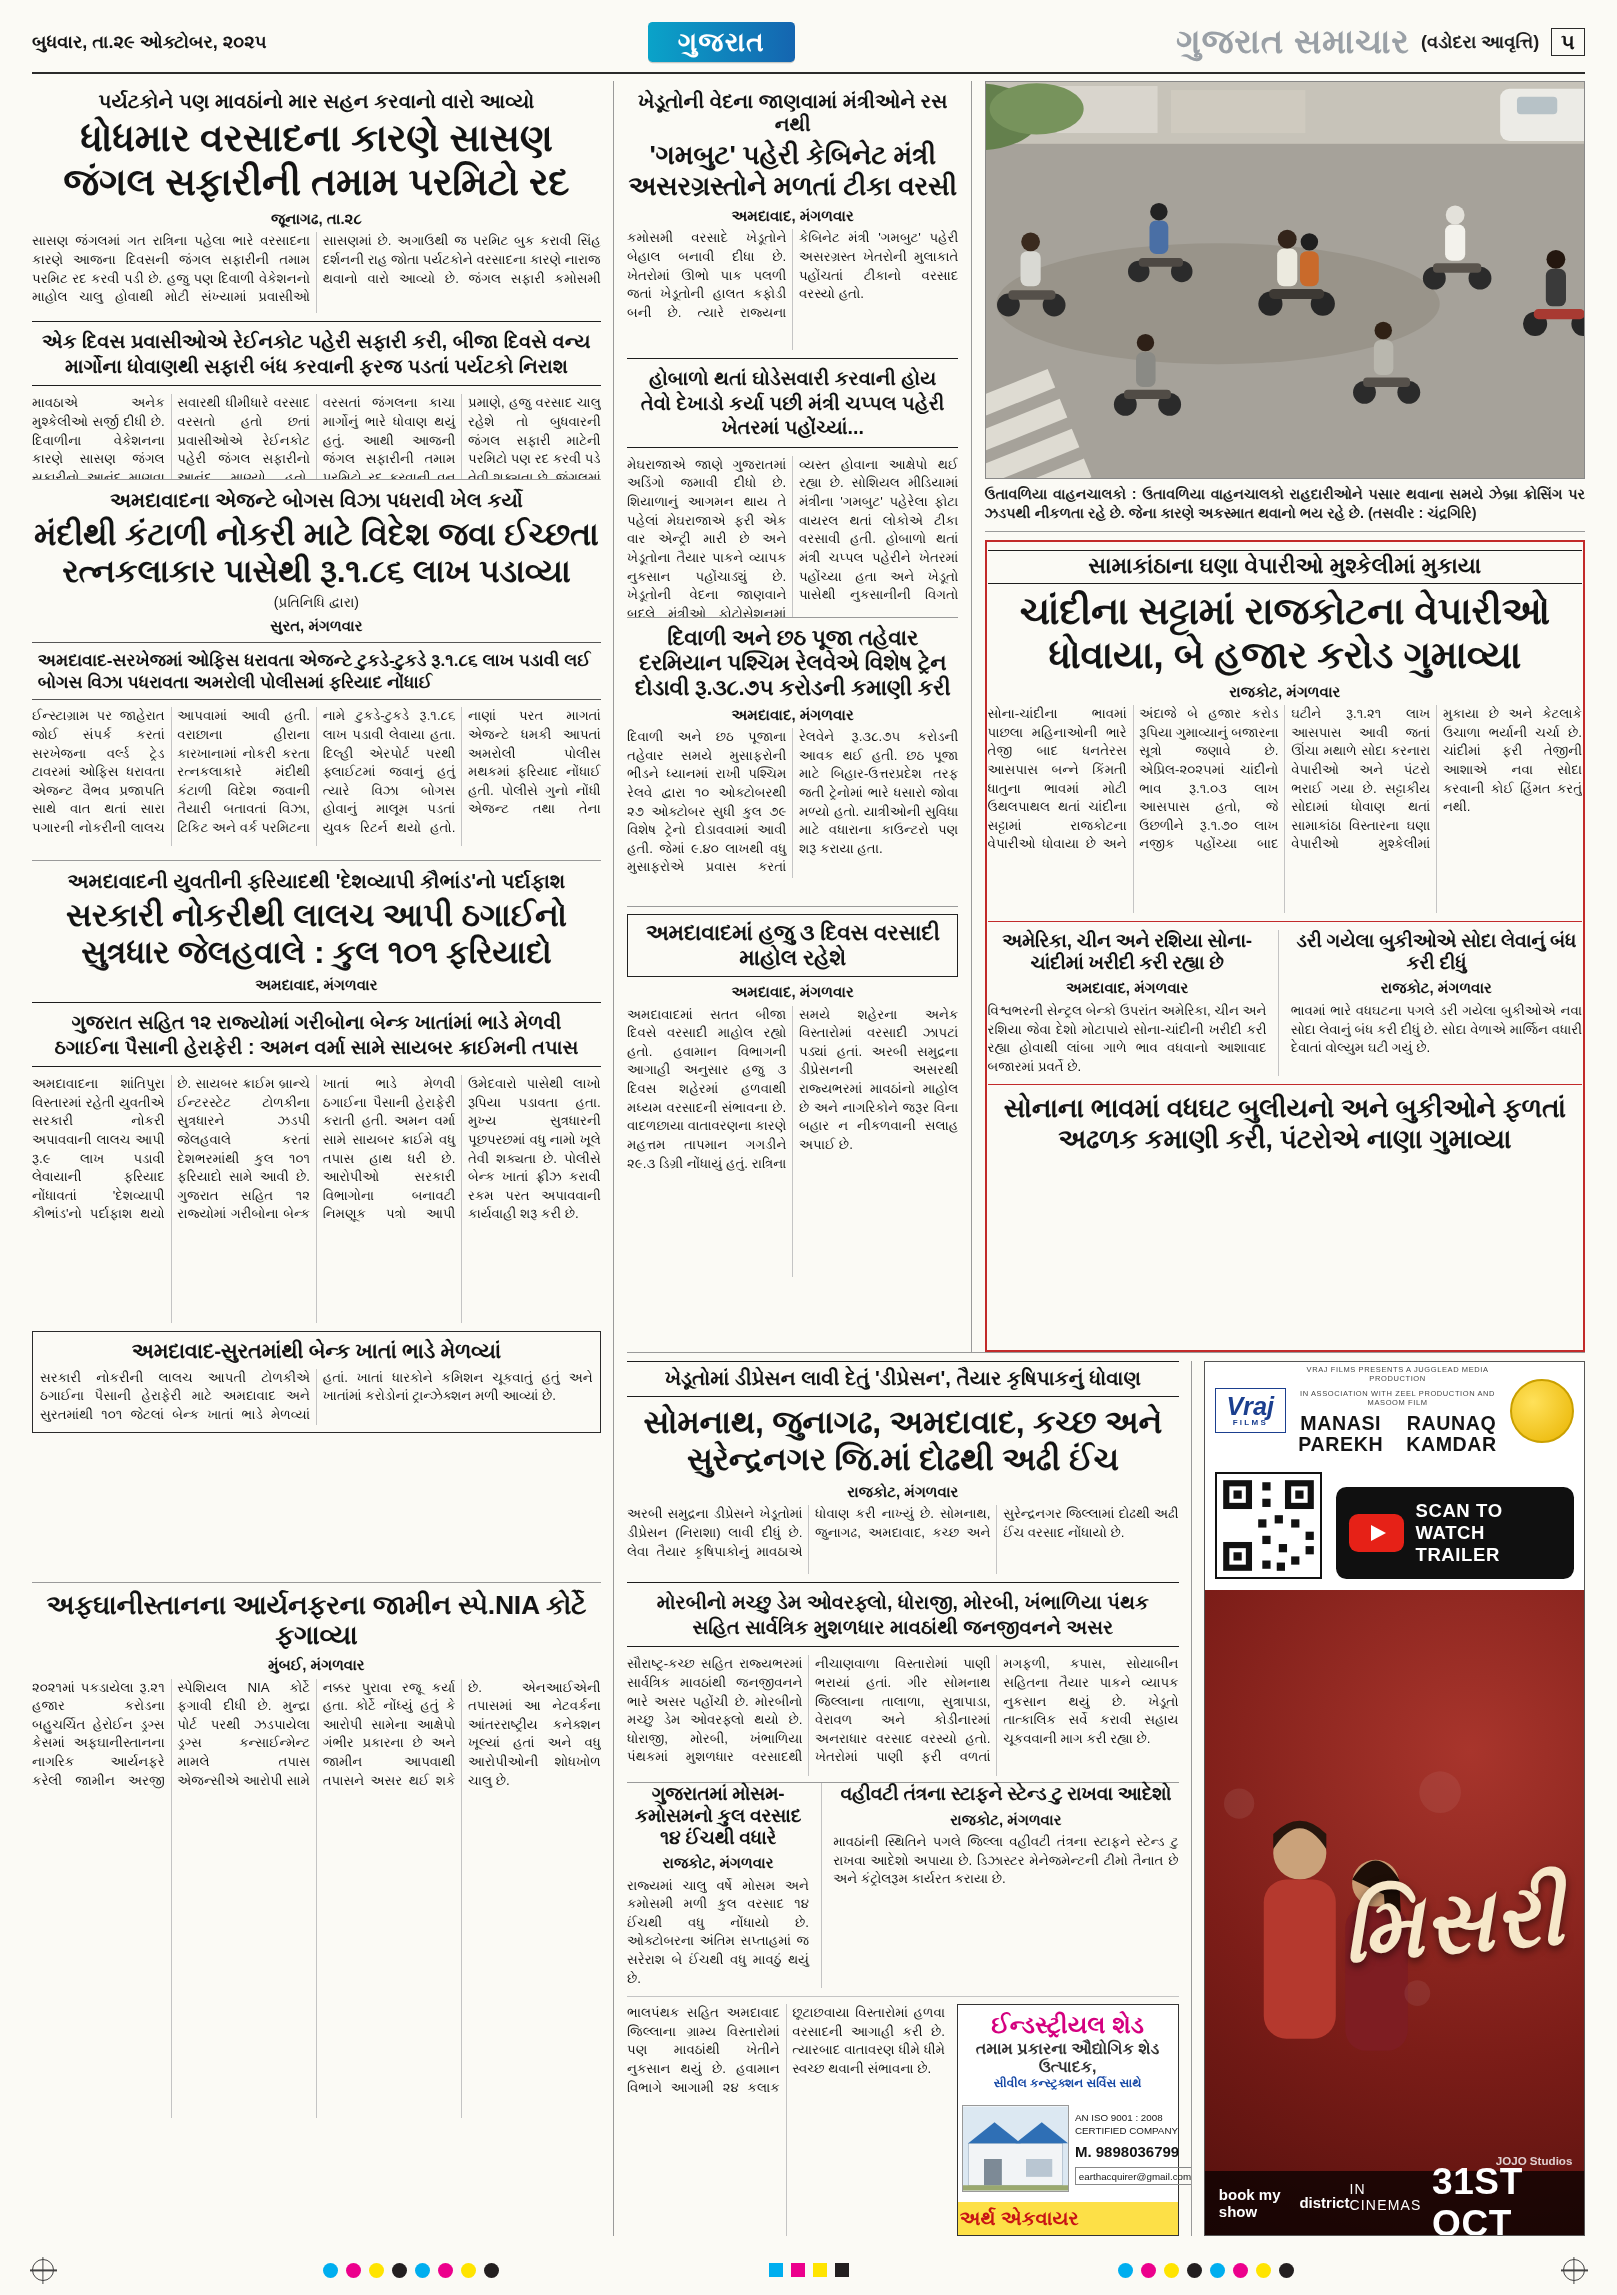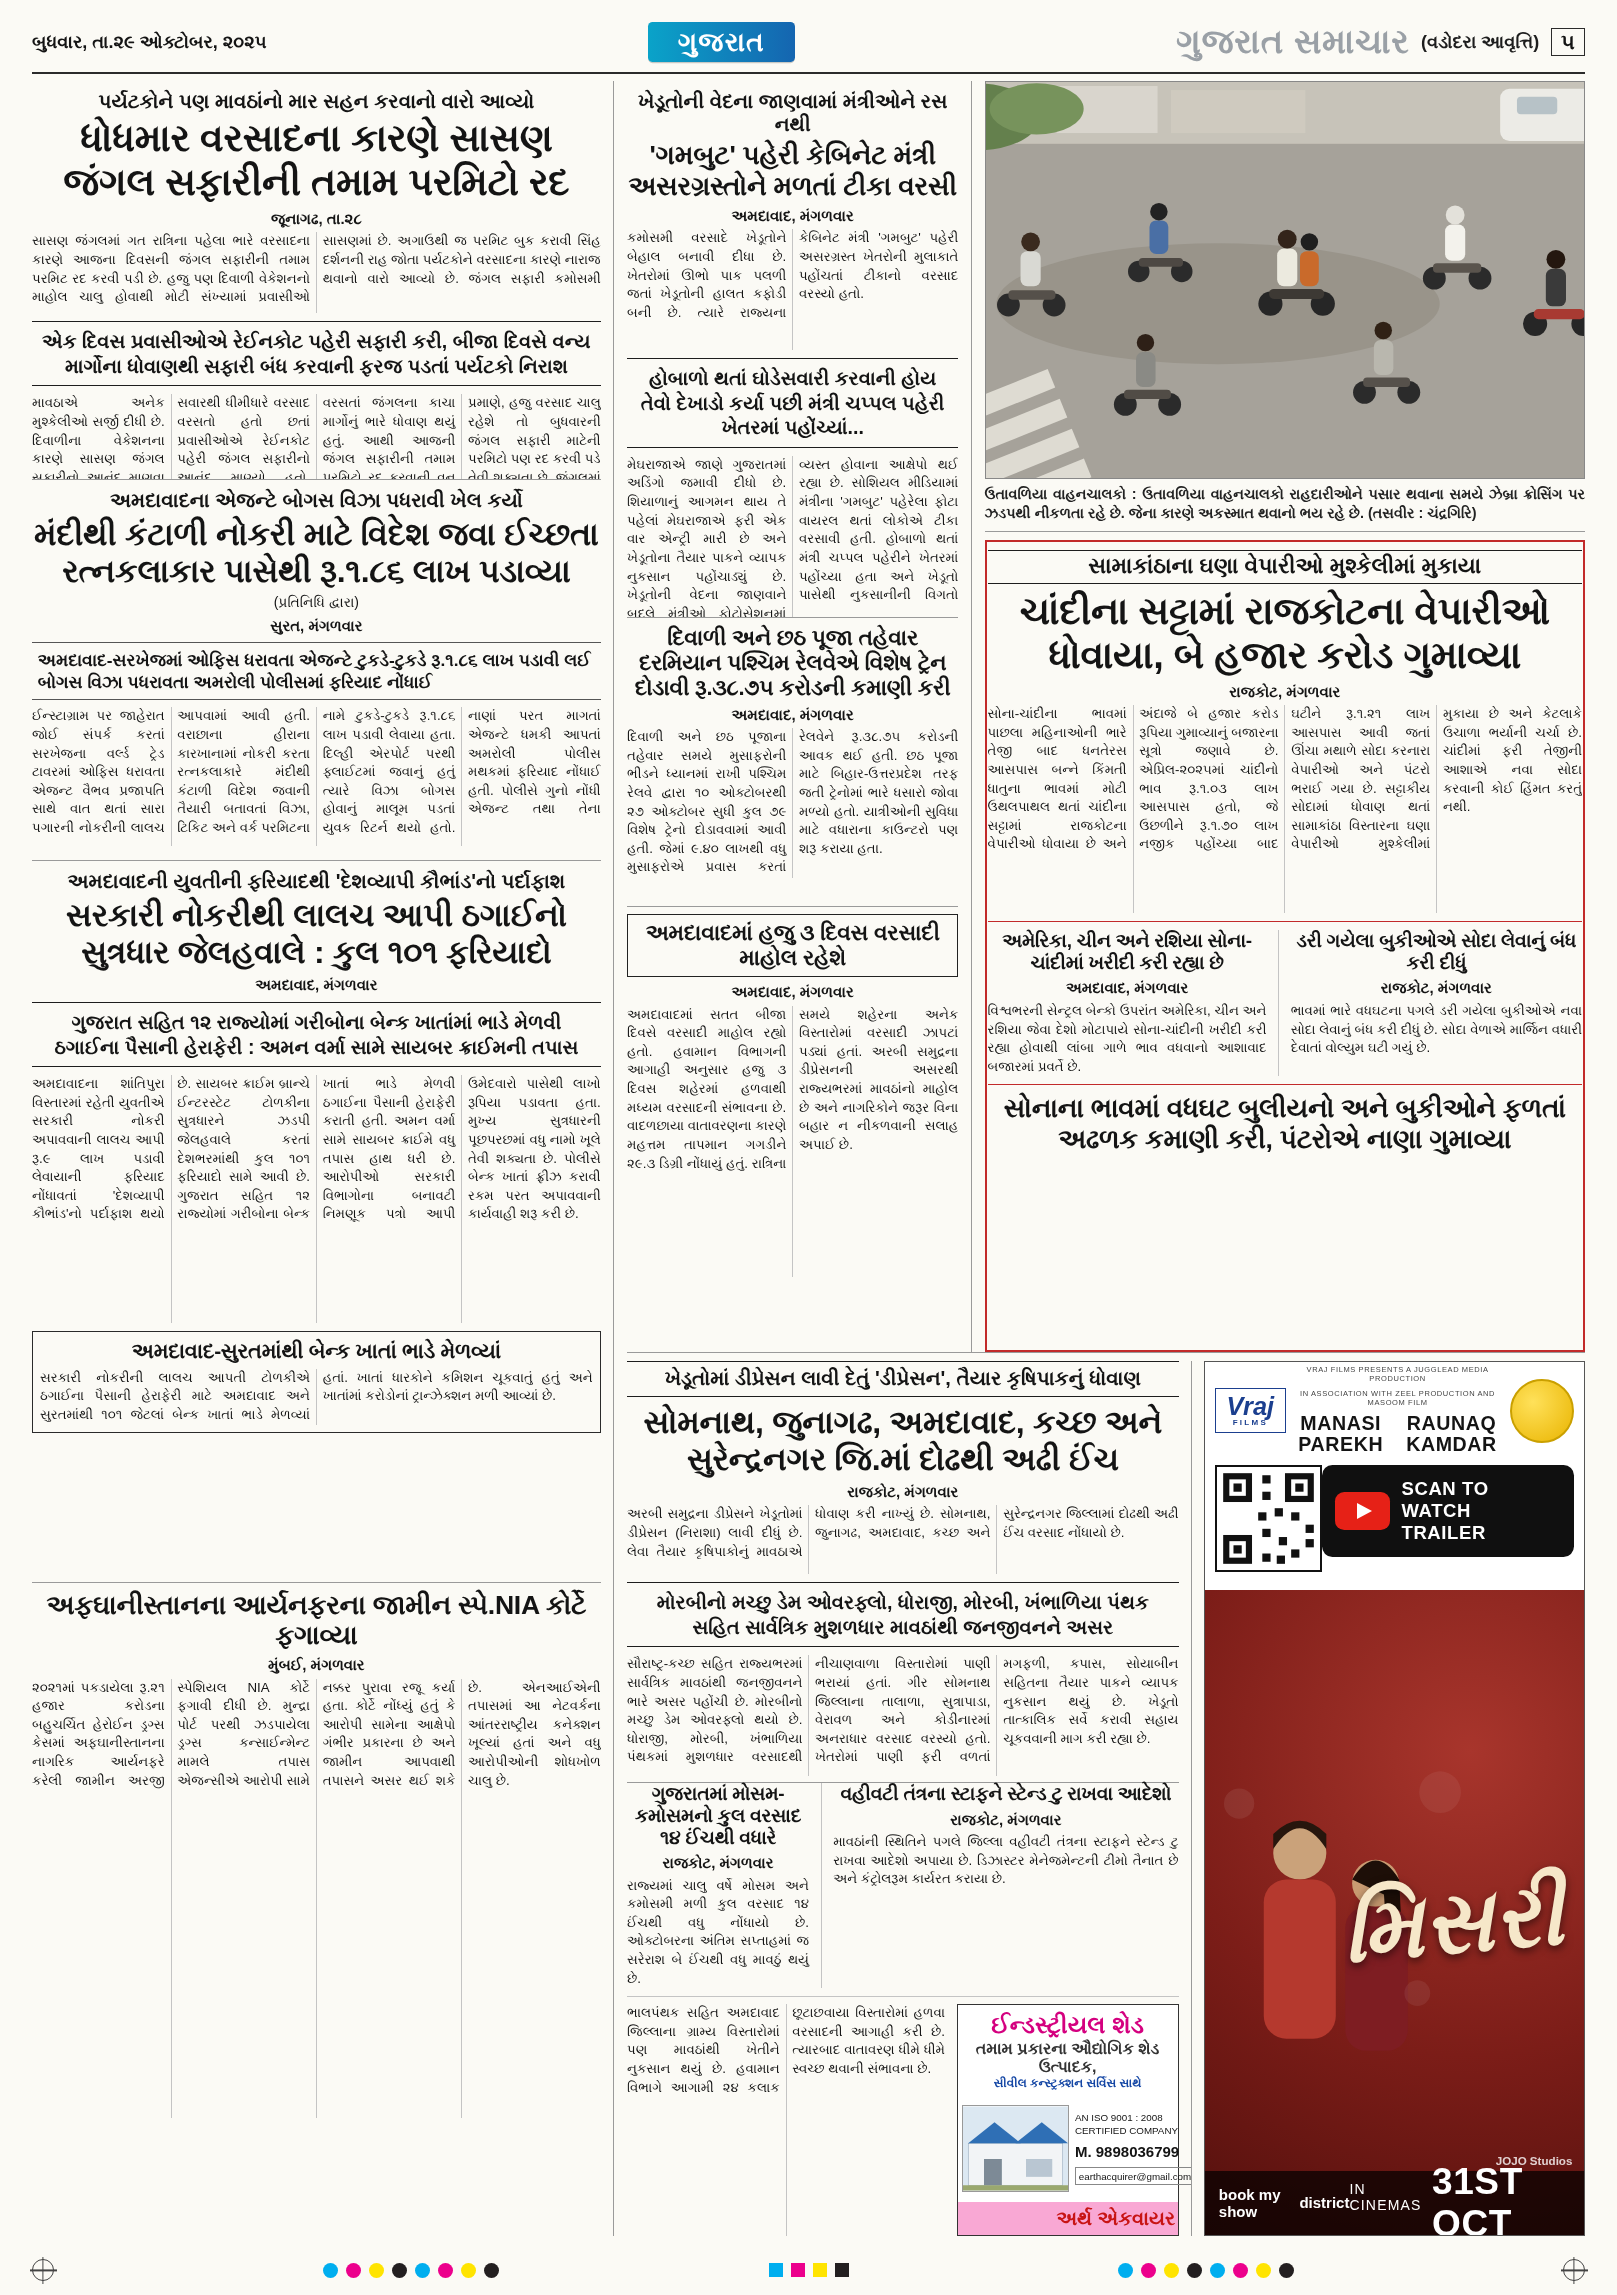--- a/index.html
+++ b/index.html
@@ -59,21 +59,21 @@
   .movie{height:100%;border:1.2px solid #555;display:flex;flex-direction:column;background:#fff}
   .mv-top{display:flex;align-items:center;justify-content:space-between;padding:8px 10.4px;height:98px}
   .vraj{border:1.2px solid #1b3f8f;color:#1b3f8f;font-weight:bold;font-style:italic;font-size:25.4px;padding:4.6px 10.4px;text-align:center;line-height:1}
   .vraj small{display:block;font-size:8px;letter-spacing:2.3px;font-style:normal}
   .mv-names{text-align:center;flex:1;padding:0 8px}
   .mv-presents{font-size:7.5px;letter-spacing:0.6px;color:#444;margin-bottom:5.8px}
   .mv-starrow{display:flex;justify-content:center;gap:23px}
   .mv-star{font-size:19.6px;font-weight:bold;letter-spacing:0.6px;line-height:1.1}
   .mv-star span{display:block}
   .emblem{width:64px;height:64px;border-radius:50%;background:radial-gradient(circle at 35% 35%,#ffe15a,#e9b400);border:2.3px solid #caa000;flex:none}
-  .mv-scan{display:flex;align-items:flex-start;padding:5.8px 10.4px 10.4px;height:130px}
+  .mv-scan{display:flex;align-items:flex-end;gap:14px;padding:5.8px 10.4px 10.4px;height:130px}
   .qr{width:107px;height:107px;border:2.3px solid #111;background:#fff;flex:none}
   .qr svg{width:100%;height:100%;display:block}
   .scanbox{flex:1;background:#101010;border-radius:10.4px;color:#fff;display:flex;align-items:center;gap:11.6px;padding:12.7px}
   .yt{width:55px;height:38px;background:#e62117;border-radius:9.2px;position:relative;flex:none}
   .yt::after{content:"";position:absolute;left:22px;top:11px;border-left:15px solid #fff;border-top:8px solid transparent;border-bottom:8px solid transparent}
   .scantext{font-weight:bold;font-size:18.5px;line-height:1.2;letter-spacing:0.6px}
   .poster{flex:1;position:relative;background:radial-gradient(circle at 70% 25%,#a8352c,#7c1d18 55%,#53100d);overflow:hidden}
   .poster svg{position:absolute;left:0;bottom:64px;width:70%;height:72%}
   .mv-title{position:absolute;right:21px;top:44%;transform:rotate(-5deg);font-size:87px;font-weight:bold;color:#f6e7c9;text-shadow:0 3.5px 8px #0008;font-style:italic}
   .mv-bottom{position:absolute;left:0;right:0;bottom:0;height:64px;background:#000000b3;display:flex;align-items:center;justify-content:space-between;padding:0 14px;color:#fff}
@@ -85,21 +85,21 @@
   
   .indad{width:222px;flex:none;border:1.7px solid #333;background:#fff;display:flex;flex-direction:column;margin-left:11.6px}
   .ind-title{color:#d4007f;font-weight:bold;font-size:24px;text-align:center;padding:5.8px 3.5px 1.2px}
   .ind-line1{color:#333;font-size:16px;text-align:center;font-weight:bold}
   .ind-line2{color:#1547a5;font-size:12px;text-align:center;font-weight:bold;margin-bottom:4px}
   .ind-mid{flex:1;display:flex;align-items:center;gap:5.8px;padding:4.6px}
   .ind-mid svg{width:107px;height:87px;flex:none;border:0.6px solid #999}
   .ind-info{font-size:9.8px;line-height:1.35}
   .ind-phone{font-weight:bold;font-size:15px;margin-top:4.6px}
   .ind-email{font-size:9.8px;border:0.6px solid #888;padding:1.7px 2.9px;margin-top:4.6px;display:inline-block}
-  .ind-brand{background:#f9a8d4;color:#c81414;font-weight:bold;font-size:19.6px;text-align:right;padding:4.6px 2.3px}
+  .ind-brand{background:#fde047;color:#c81414;font-weight:bold;font-size:19.6px;text-align:left;padding:4.6px 2.3px}
   
   .depr-subs{display:flex;gap:11.6px;margin-top:5.8px;border-top:0.6px solid #9a9a9a;}
   .depr-sub1{width:36%;border-right:0.6px solid #c4c4c4;padding-right:11.6px}
   .depr-sub2{width:64%}
   .depr-bottomrow{display:flex;margin-top:8px;flex:1;border-top:0.6px solid #c4c4c4;padding-top:7px}
   
   .regmarks{position:absolute;left:32px;right:32px;bottom:12.7px;height:24px;display:flex;align-items:center;justify-content:space-between}
   .target{width:22px;height:22px;border:1.7px solid #444;border-radius:50%;position:relative}
   .target::before,.target::after{content:"";position:absolute;background:#444}
   .target::before{left:50%;top:-3.5px;bottom:-3.5px;width:1.2px;transform:translateX(-50%)}

